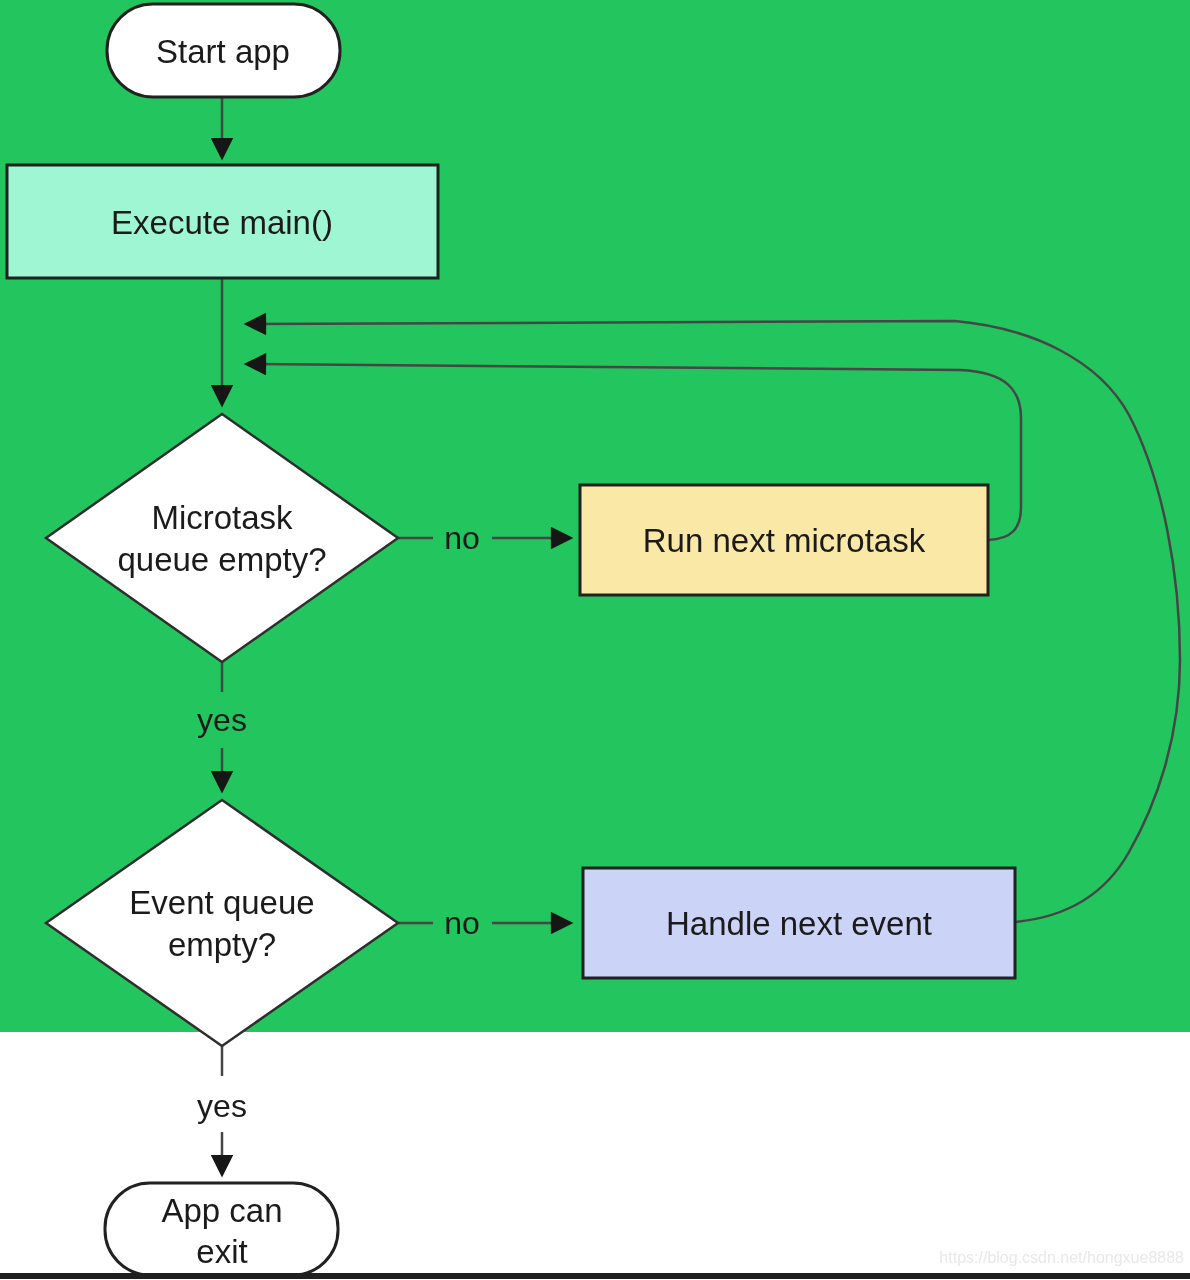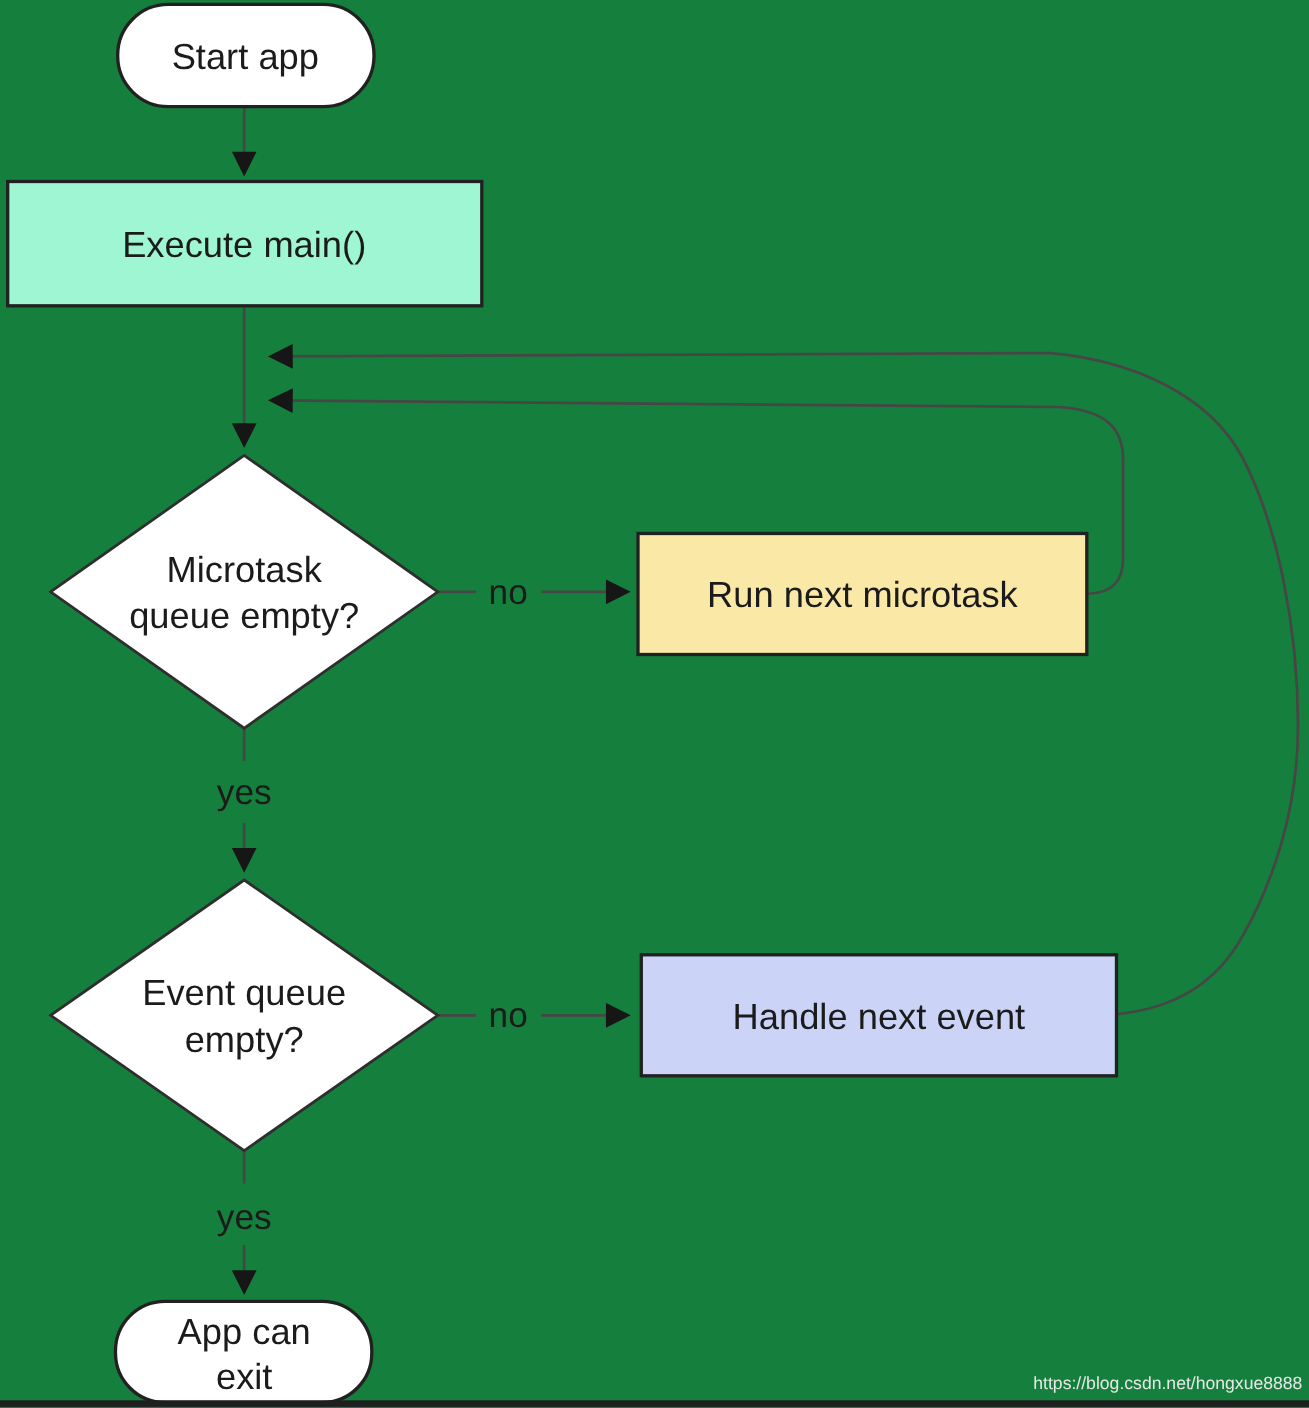--- a/index.html
+++ b/index.html
@@ -7,22 +7,22 @@
     padding: 0;
     background: #ffffff;
     width: 1190px;
     height: 1280px;
     overflow: hidden;
     font-family: "Liberation Sans", "DejaVu Sans", sans-serif;
   }
   .stage {
     position: relative;
     width: 1190px;
-    height: 1280px;
-    background: #15803d;
+    height: 1032px;
+    background: #22c55e;
   }
   svg { display: block; }
   .shape {
     stroke: #212121;
     stroke-width: 3;
   }
   .diamond {
     stroke: #2e2e2e;
     stroke-width: 2.5;
     fill: #ffffff;

